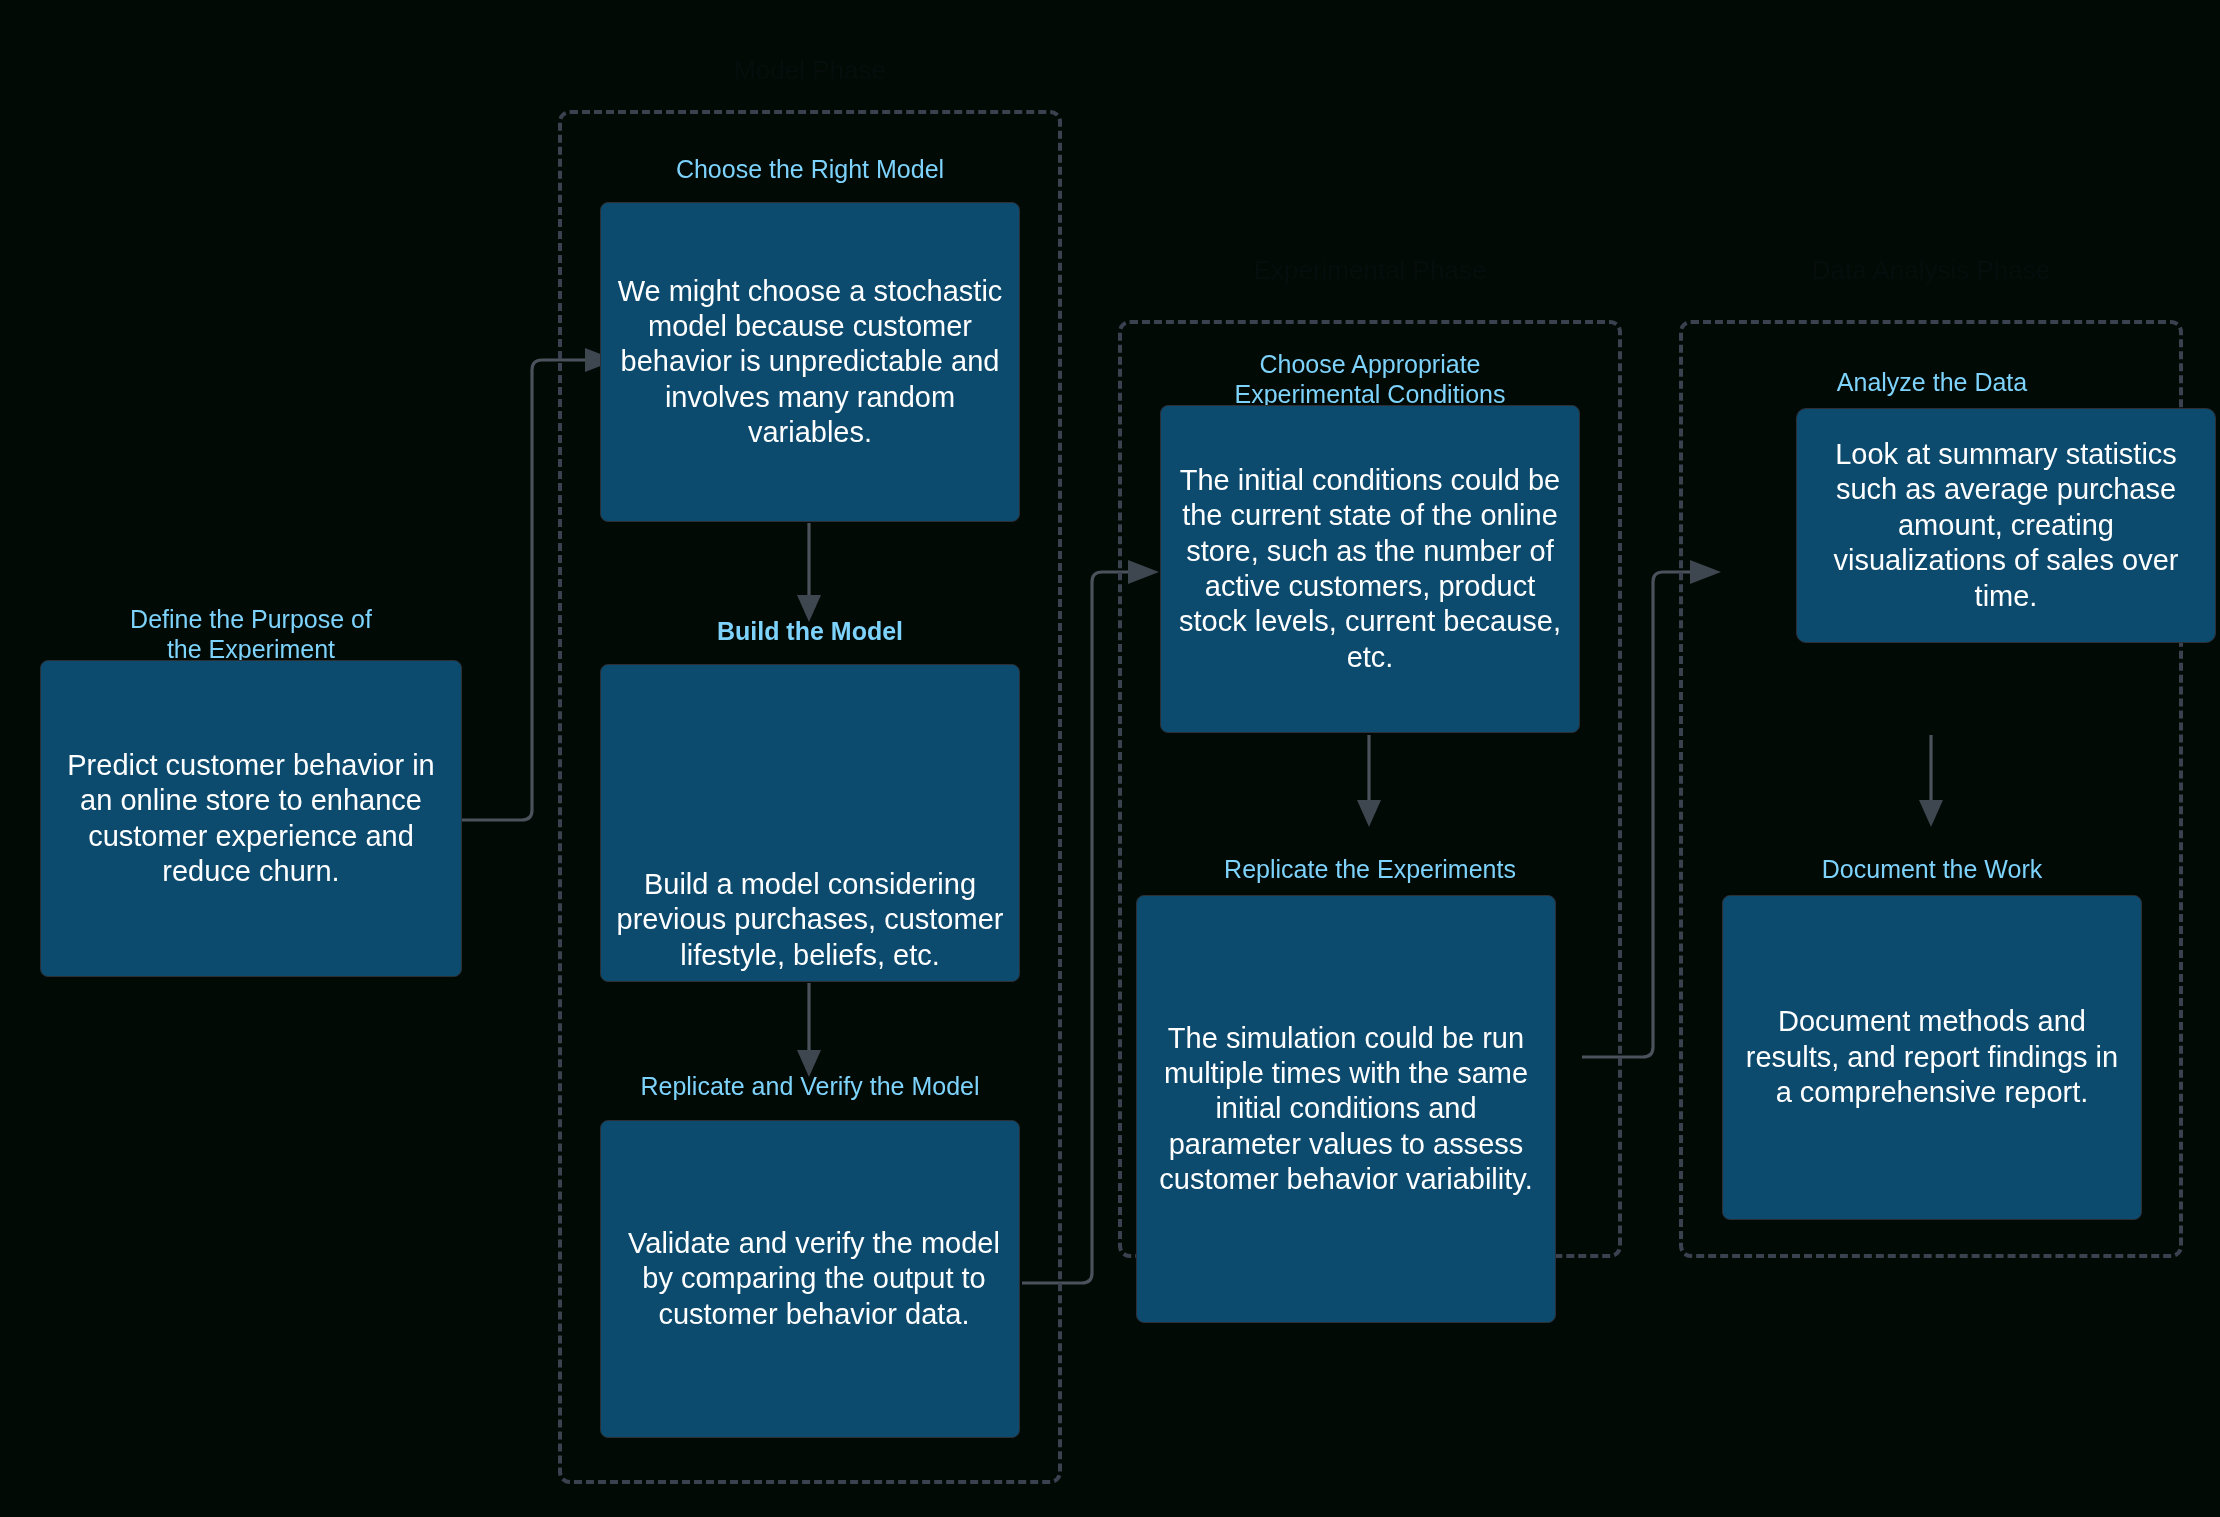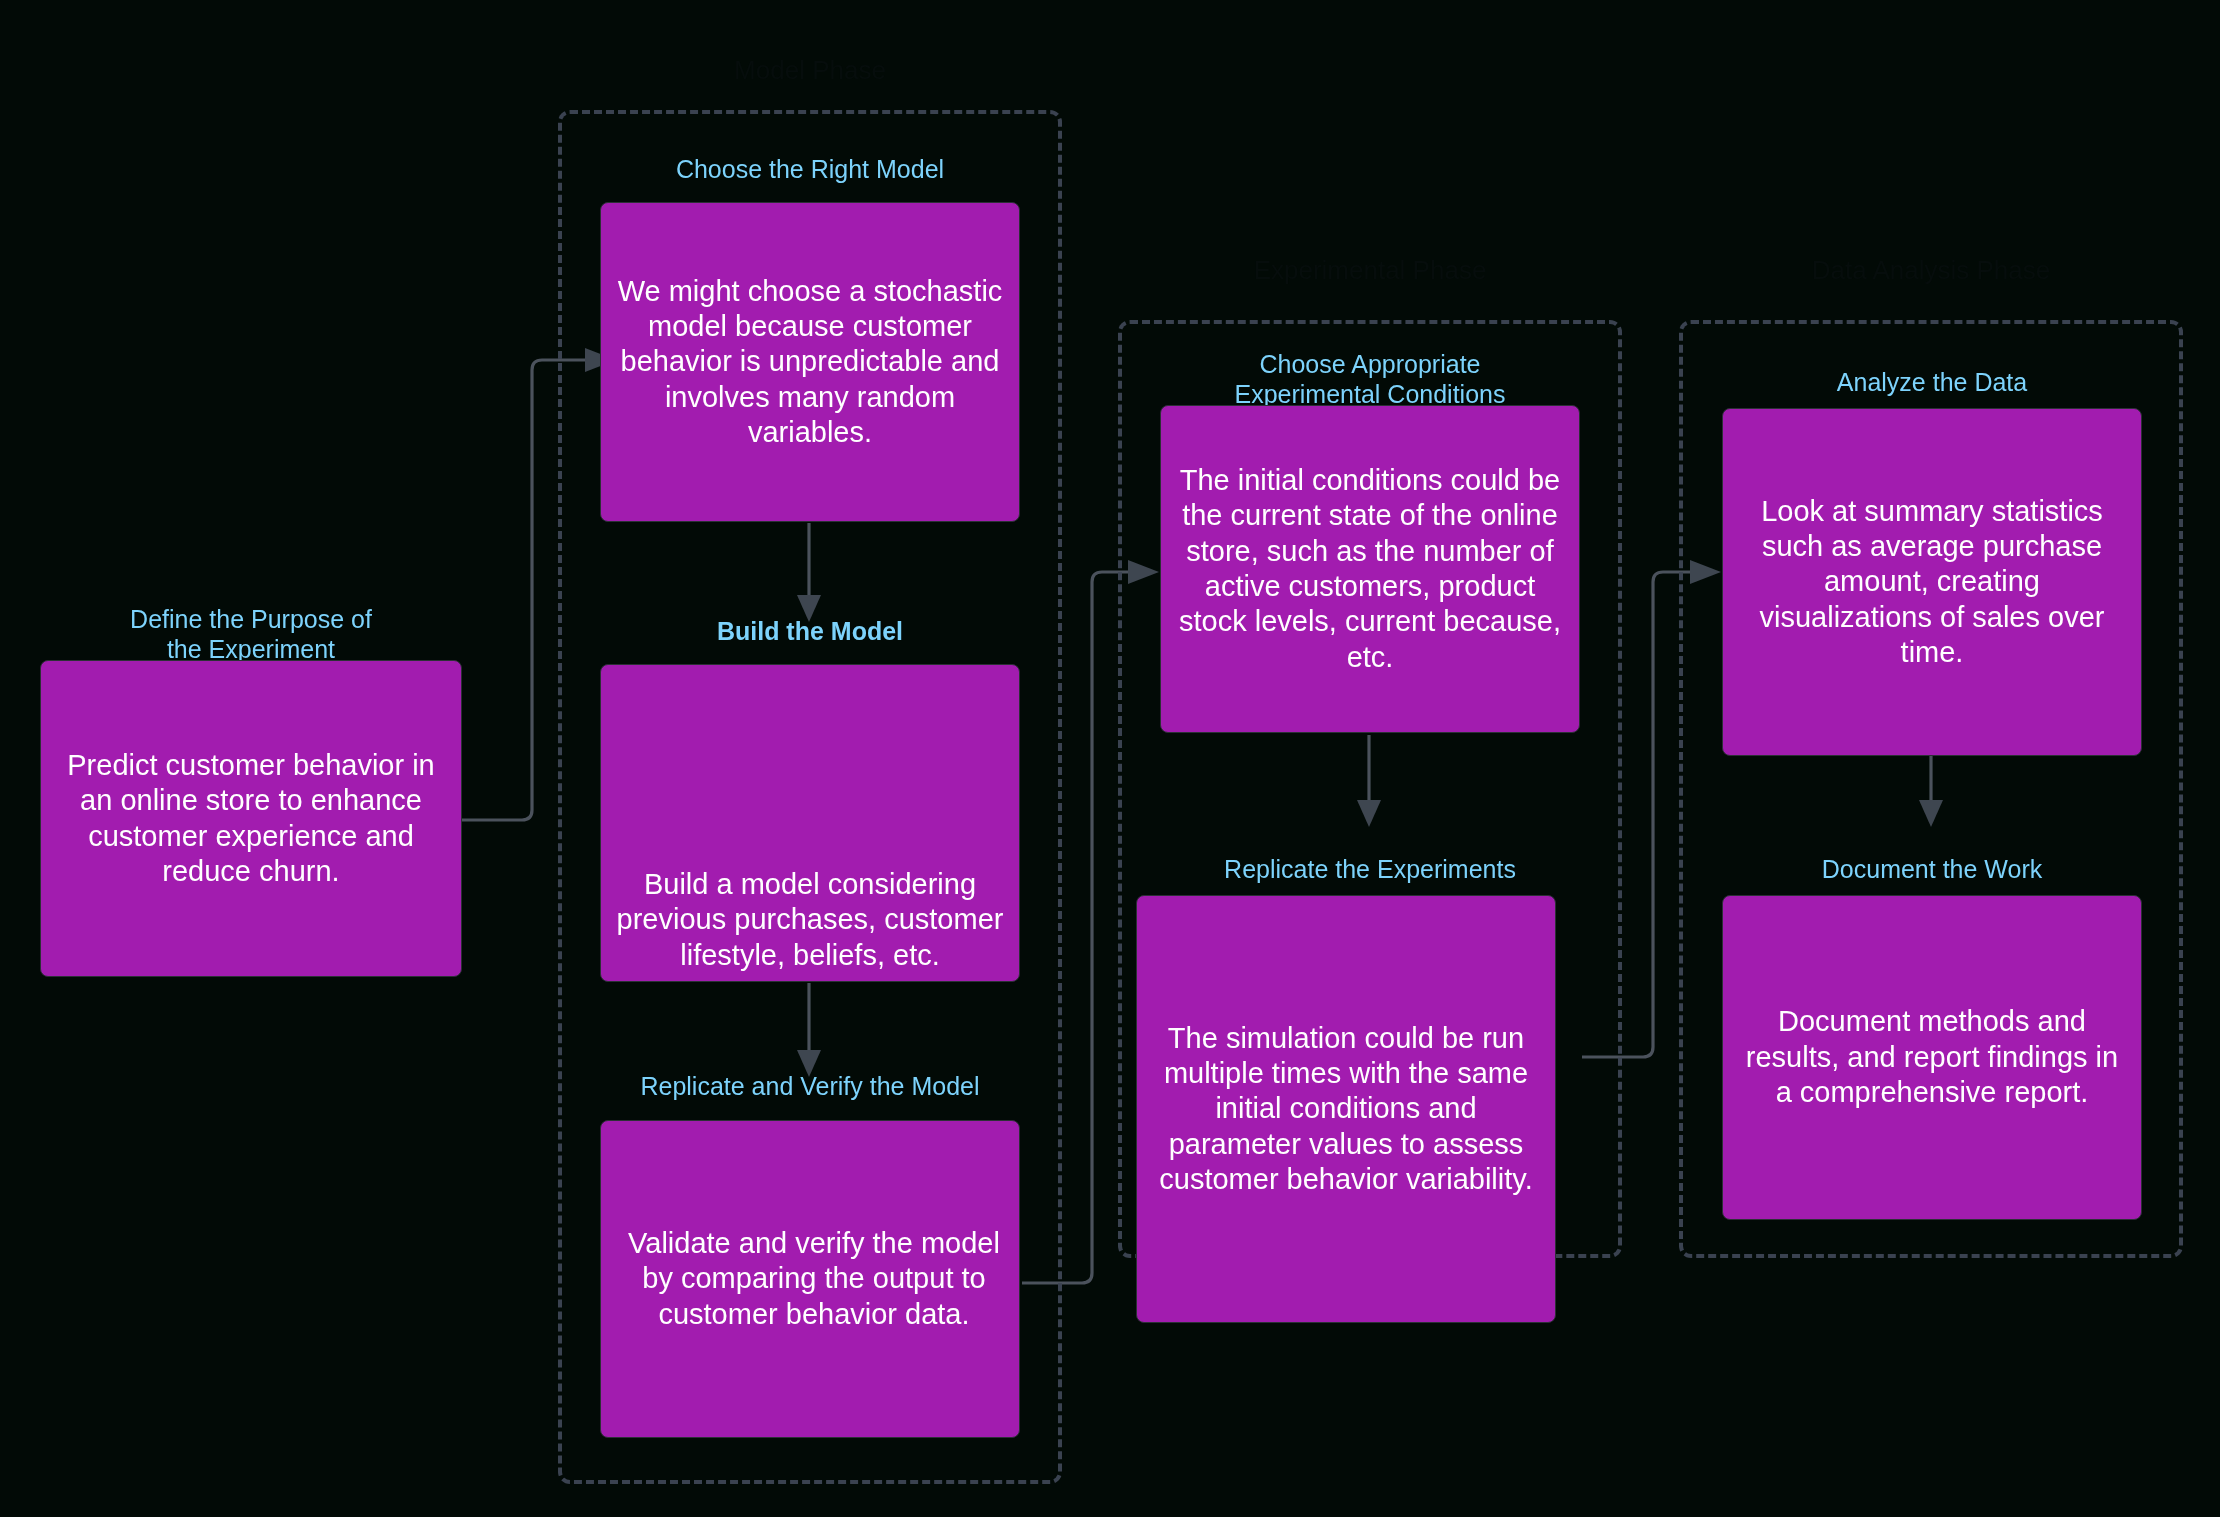--- a/index.html
+++ b/index.html
@@ -45,21 +45,21 @@
     position: absolute;
     text-align: center;
     color: #7dd3fc;
     font-size: 25px;
     line-height: 1.18;
     pointer-events: none;
   }
   
   .node {
     position: absolute;
-    background: #a21caf;
+    background: #0c4a6e;
     border: 1.5px solid #2c2f36;
     border-radius: 8px;
     box-sizing: border-box;
     display: flex;
     align-items: center;
     justify-content: center;
     padding: 8px 12px;
   }
   .node-text {
     color: #ffffff;
@@ -163,21 +163,21 @@
   <div class="node" style="left:1160px; top:405px; width:420px; height:328px;">
     <span class="node-text">The initial conditions could be the current state of the online store, such as the number of active customers, product stock levels, current because, etc.</span>
   </div>
 
   <div class="node-caption" style="left:1160px; top:855px; width:420px;">Replicate the Experiments</div>
   <div class="node" style="left:1136px; top:895px; width:420px; height:428px;">
     <span class="node-text">The simulation could be run multiple times with the same initial conditions and parameter values to assess customer behavior variability.</span>
   </div>
 
   <div class="node-caption" style="left:1722px; top:368px; width:420px;">Analyze the Data</div>
-  <div class="node" style="left:1722px; top:408px; width:420px; height:348px;">
+  <div class="node" style="left:1796px; top:408px; width:420px; height:235px;border-radius:10px;">
     <span class="node-text">Look at summary statistics such as average purchase amount, creating visualizations of sales over time.</span>
   </div>
 
   <div class="node-caption" style="left:1722px; top:855px; width:420px;">Document the Work</div>
   <div class="node" style="left:1722px; top:895px; width:420px; height:325px;">
     <span class="node-text">Document methods and results, and report findings in a comprehensive report.</span>
   </div>
 
 </div>
 

